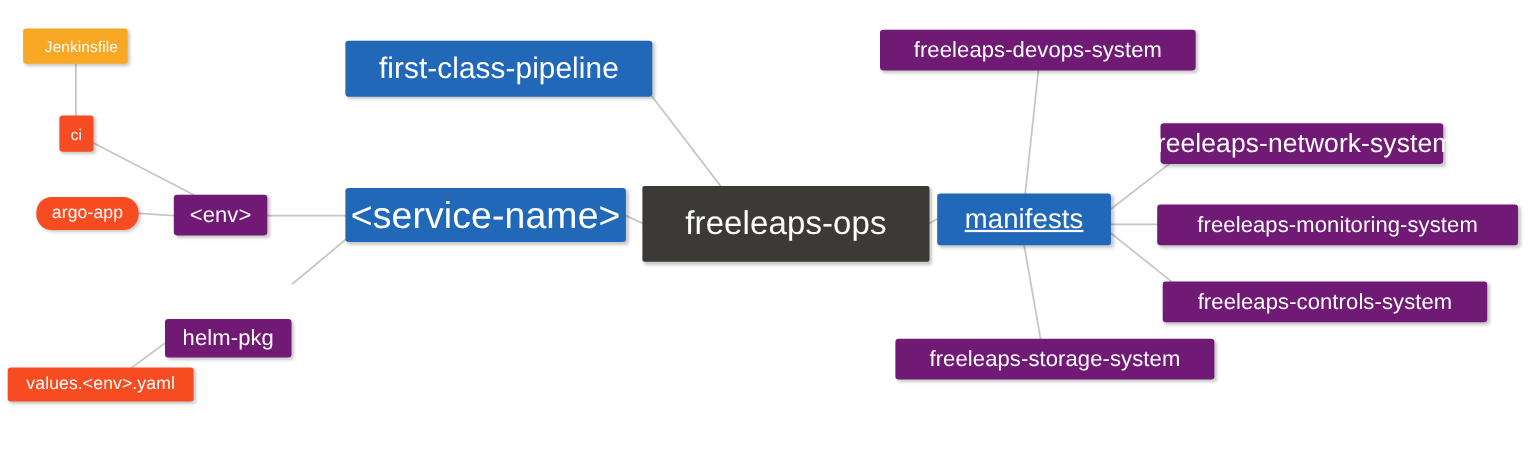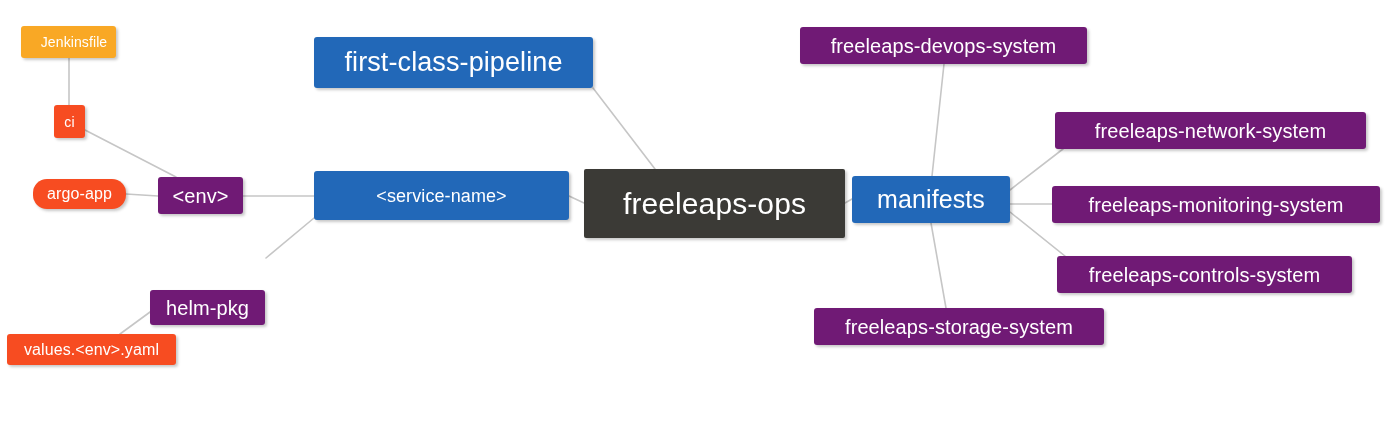--- a/index.html
+++ b/index.html
@@ -56,28 +56,28 @@
       <line x1="69" y1="105" x2="69" y2="58" stroke="#c6c6c6" stroke-width="1.6" stroke-linecap="round"></line>
       <line x1="176" y1="293" x2="120" y2="334" stroke="#c6c6c6" stroke-width="1.6" stroke-linecap="round"></line>
       <line x1="932" y1="176" x2="944" y2="64" stroke="#c6c6c6" stroke-width="1.6" stroke-linecap="round"></line>
       <line x1="1010" y1="190" x2="1063" y2="149" stroke="#c6c6c6" stroke-width="1.6" stroke-linecap="round"></line>
       <line x1="1010" y1="204" x2="1052" y2="204" stroke="#c6c6c6" stroke-width="1.6" stroke-linecap="round"></line>
       <line x1="1010" y1="212" x2="1065" y2="256" stroke="#c6c6c6" stroke-width="1.6" stroke-linecap="round"></line>
       <line x1="931" y1="223" x2="946" y2="308" stroke="#c6c6c6" stroke-width="1.6" stroke-linecap="round"></line>
     </svg>
   <div id="node-layer">
       <div class="node root" style="left: 584px; top: 169px; width: 261px; height: 69px; font-size: 30px;">freeleaps-ops</div>
-      <div class="node blue" style="left: 314px; top: 171px; width: 255px; height: 49px; font-size: 18px;">&lt;service-name&gt;</div>
+      <div class="node blue" style="left: 314px; top: 171px; width: 255px; height: 49px; font-size: 34px;">&lt;service-name&gt;</div>
       <div class="node blue" style="left: 314px; top: 37px; width: 279px; height: 51px; font-size: 27px;">first-class-pipeline</div>
-      <div class="node blue" style="left: 852px; top: 176px; width: 158px; height: 47px; font-size: 25px;">manifests</div>
+      <div class="node blue" style="left: 852px; top: 176px; width: 158px; height: 47px; font-size: 25px; text-decoration: underline;">manifests</div>
       <div class="node green" style="left: 158px; top: 177px; width: 85px; height: 37px; font-size: 20px;">&lt;env&gt;</div>
       <div class="node green" style="left: 150px; top: 258px; width: 115px; height: 35px; font-size: 20px; margin-top: 32px;">helm-pkg</div>
       <div class="node orange" style="left: 21px; top: 26px; width: 95px; height: 32px; font-size: 14px;">Jenkinsfile</div>
       <div class="node red" style="left: 54px; top: 105px; width: 31px; height: 33px; font-size: 14px;">ci</div>
       <div class="node red" style="left: 33px; top: 179px; width: 93px; height: 30px; font-size: 16px; border-radius: 14px;">argo-app</div>
       <div class="node red" style="left: 7px; top: 334px; width: 169px; height: 31px; font-size: 16px; text-align: right;">values.&lt;env&gt;.yaml</div>
       <div class="node green" style="left: 800px; top: 27px; width: 287px; height: 37px; font-size: 20px;">freeleaps-devops-system</div>
-      <div class="node green" style="left: 1055px; top: 112px; width: 311px; height: 37px; font-size: 20px;">freeleaps-network-system</div>
+      <div class="node green" style="left: 1055px; top: 112px; width: 257px; height: 37px; font-size: 24px;">freeleaps-network-system</div>
       <div class="node green" style="left: 1052px; top: 186px; width: 328px; height: 37px; font-size: 20px;">freeleaps-monitoring-system</div>
       <div class="node green" style="left: 1057px; top: 256px; width: 295px; height: 37px; font-size: 20px;">freeleaps-controls-system</div>
       <div class="node green" style="left: 814px; top: 308px; width: 290px; height: 37px; font-size: 20px;">freeleaps-storage-system</div>
     </div>
 </div>
 
 </body></html>

